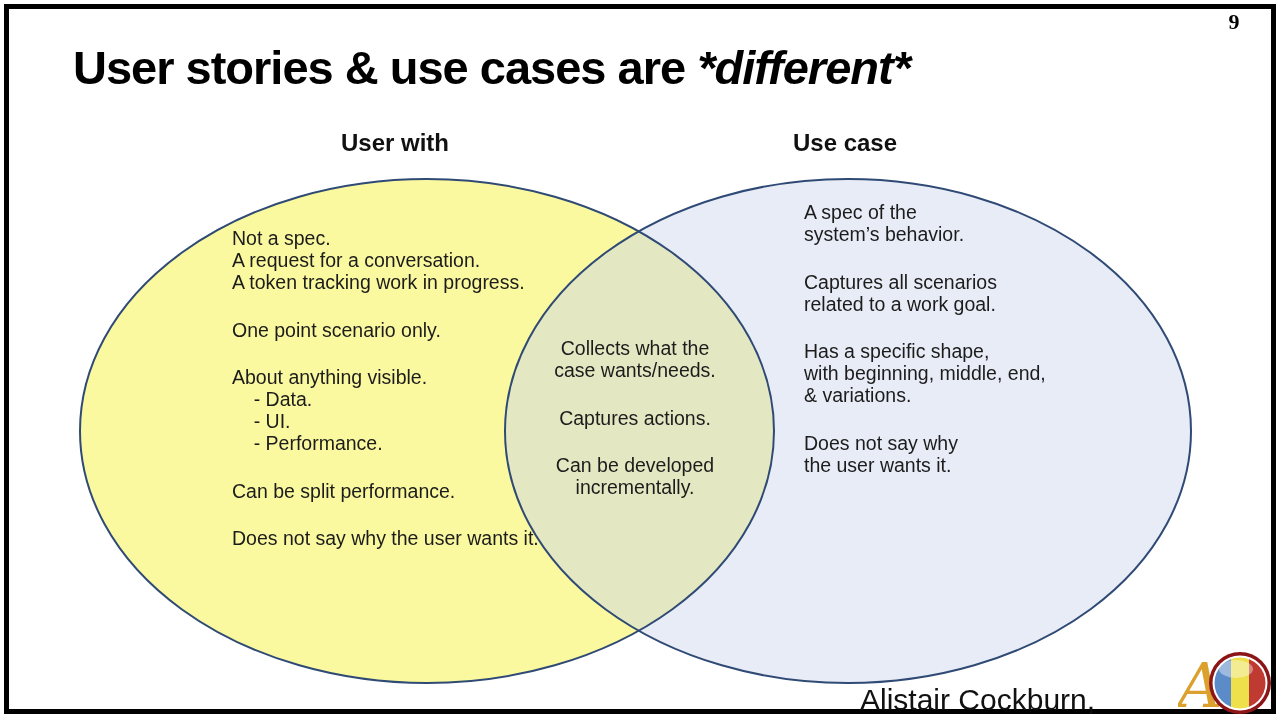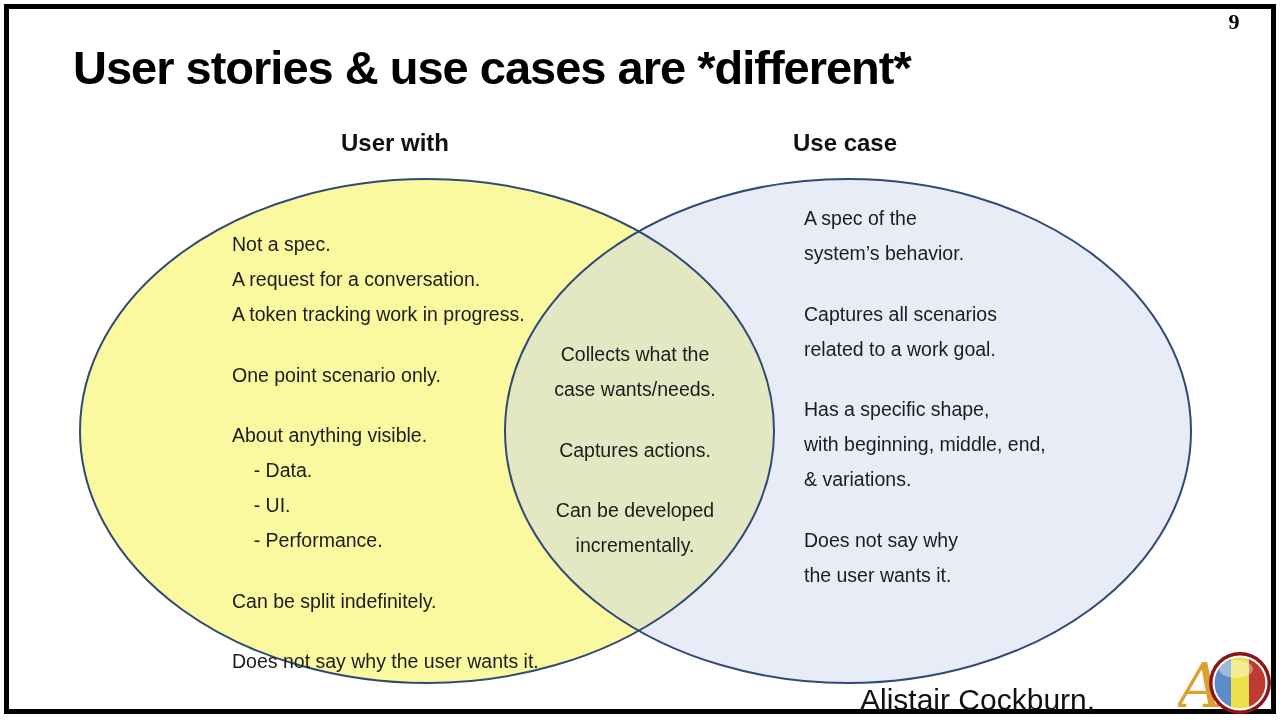--- a/index.html
+++ b/index.html
@@ -31,41 +31,41 @@
   }
   #slide-title {
     position: absolute;
     left: 73px; top: 40px;
     font-size: 47px;
     font-weight: bold;
     letter-spacing: -1px;
     white-space: nowrap;
     color: #000;
   }
-  #slide-title .emph { }
+  #slide-title .emph { font-style: italic; }
   .venn-heading {
     position: absolute;
     top: 129px;
     width: 200px;
     text-align: center;
     font-size: 24px;
     font-weight: bold;
     color: #111;
   }
   #heading-left { left: 295px; }
   #heading-right { left: 745px; }
   #venn-svg {
     position: absolute;
     left: 0; top: 0;
     width: 1281px; height: 723px;
   }
   .textblock {
     position: absolute;
     font-size: 19.5px;
-    line-height: 35px;
+    line-height: 22px;
     color: #1c1c1c;
   }
   .para {
     margin: 0 0 25.5px 0;
     white-space: pre-wrap;
   }
   #text-left   { left: 232px; top: 227px; width: 360px; }
   #text-middle { left: 518px; top: 337px; width: 234px; text-align: center; }
   #text-right  { left: 804px; top: 201px; width: 310px; }
   #attribution {
@@ -110,21 +110,21 @@
 
   <div id="text-left" class="textblock">
     <p class="para">Not a spec.
 A request for a conversation.
 A token tracking work in progress.</p>
     <p class="para">One point scenario only.</p>
     <p class="para">About anything visible.
     - Data.
     - UI.
     - Performance.</p>
-    <p class="para">Can be split indefinitely.</p>
+    <p class="para">Can be split performance.</p>
     <p class="para">Does not say why the user wants it.</p>
   </div>
 
   <div id="text-middle" class="textblock">
     <p class="para">Collects what the
 case wants/needs.</p>
     <p class="para">Captures actions.</p>
     <p class="para">Can be developed
 incrementally.</p>
   </div>

